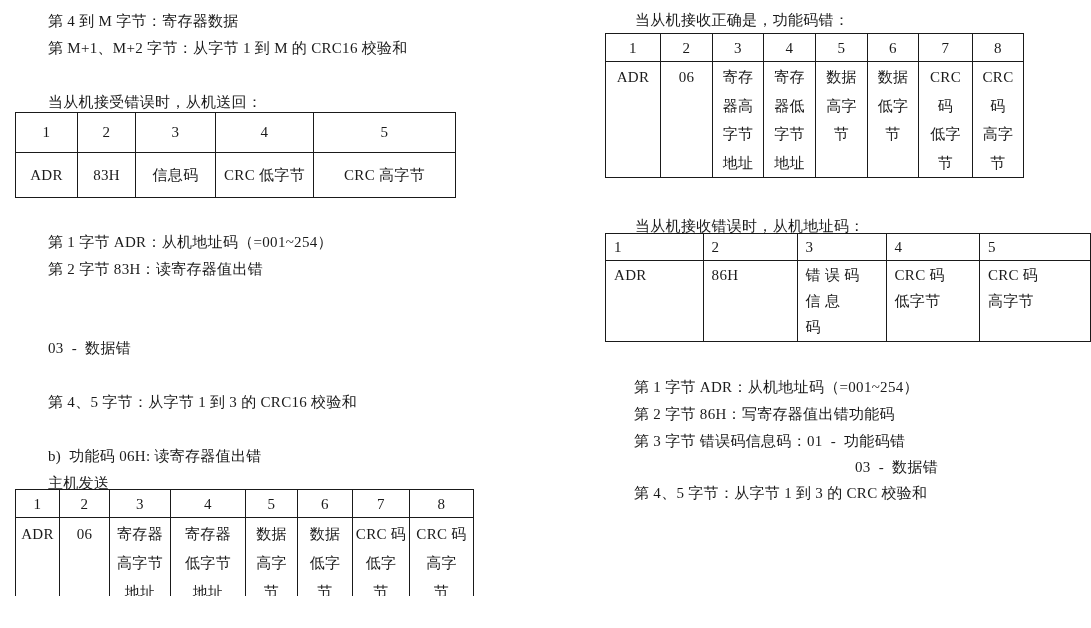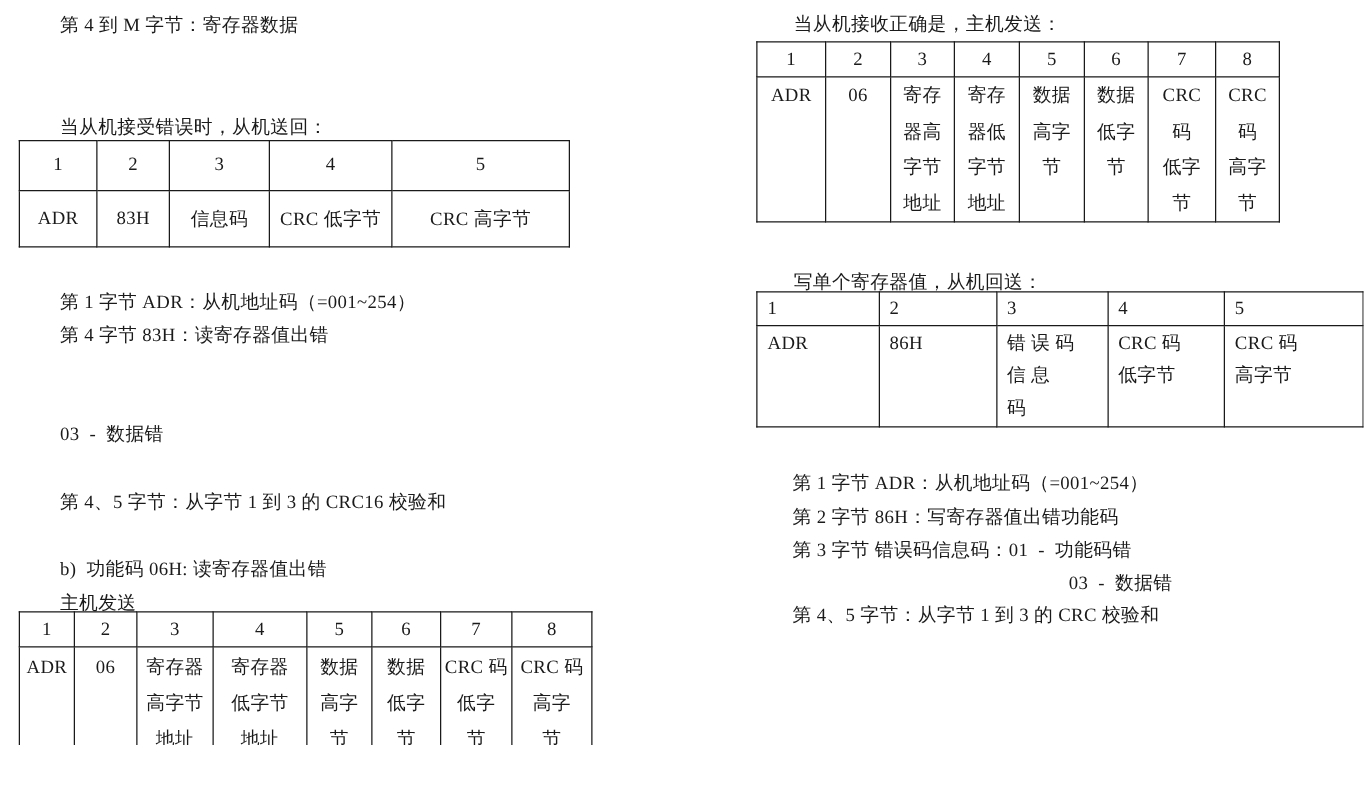--- a/index.html
+++ b/index.html
@@ -47,20 +47,21 @@
   .tbl-d td { text-align: left; vertical-align: top; line-height: 26px; padding: 1px 8px; }
   .tbl-d tr.hdr td { height: 27px; line-height: 24px; }
   .tbl-d tr.bdy td { height: 54px; }
 </style>
 </head>
 <body>
 
 <div class="page">
 
   <div class="para" style="left:48px; top:8px">第 4 到 M 字节：寄存器数据</div>
+  <div class="para" style="left:48px; top:35px">第 M+1、M+2 字节：从字节 1 到 M 的 CRC16 校验和</div>
   <div class="para" style="left:48px; top:89px">当从机接受错误时，从机送回：</div>
 
   <table class="tbl tbl-a" style="left:15px; top:112px;">
     <colgroup>
       <col style="width:62px">
         <col style="width:58px">
         <col style="width:80px">
         <col style="width:98px">
         <col style="width:142px">
     </colgroup>
@@ -76,21 +77,21 @@
       <td>ADR</td>
       <td>83H</td>
       <td>信息码</td>
       <td>CRC 低字节</td>
       <td>CRC 高字节</td>
     </tr>
   </tbody>
     </table>
 
   <div class="para" style="left:48px; top:229px">第 1 字节 ADR：从机地址码（=001~254）</div>
-  <div class="para" style="left:48px; top:256px">第 4 字节 83H：读寄存器值出错</div>
+  <div class="para" style="left:48px; top:256px">第 2 字节 83H：读寄存器值出错</div>
   <div class="para" style="left:48px; top:335px">03  -  数据错</div>
   <div class="para" style="left:48px; top:389px">第 4、5 字节：从字节 1 到 3 的 CRC16 校验和</div>
   <div class="para" style="left:48px; top:443px">b)  功能码 06H: 读寄存器值出错</div>
   <div class="para" style="left:48px; top:470px">主机发送</div>
 
   <table class="tbl tbl-b" style="left:15px; top:489px;">
     <colgroup>
       <col style="width:44px">
         <col style="width:50px">
         <col style="width:61px">
@@ -129,21 +130,21 @@
       <td>CRC 码
 低字
 节</td>
       <td>CRC 码
 高字
 节</td>
     </tr>
   </tbody>
     </table>
 
-  <div class="para" style="left:635px; top:7px">当从机接收正确是，主机发送：</div>
+  <div class="para" style="left:635px; top:7px">当从机接收正确是，功能码错：</div>
 
   <table class="tbl tbl-c" style="left:605px; top:33px;">
     <colgroup>
       <col style="width:55px">
         <col style="width:52px">
         <col style="width:51px">
         <col style="width:52px">
         <col style="width:52px">
         <col style="width:51px">
         <col style="width:54px">
@@ -182,21 +183,21 @@
 低字
 节</td>
       <td>CRC
 码
 高字
 节</td>
     </tr>
   </tbody>
     </table>
 
-  <div class="para" style="left:635px; top:213px">写单个寄存器值，从机回送：</div>
+  <div class="para" style="left:635px; top:213px">当从机接收错误时，从机地址码：</div>
 
   <table class="tbl tbl-d" style="left:605px; top:233px;">
     <colgroup>
       <col style="width:112px">
         <col style="width:109px">
         <col style="width:106px">
         <col style="width:107px">
         <col style="width:130px">
     </colgroup>
     <tbody>

